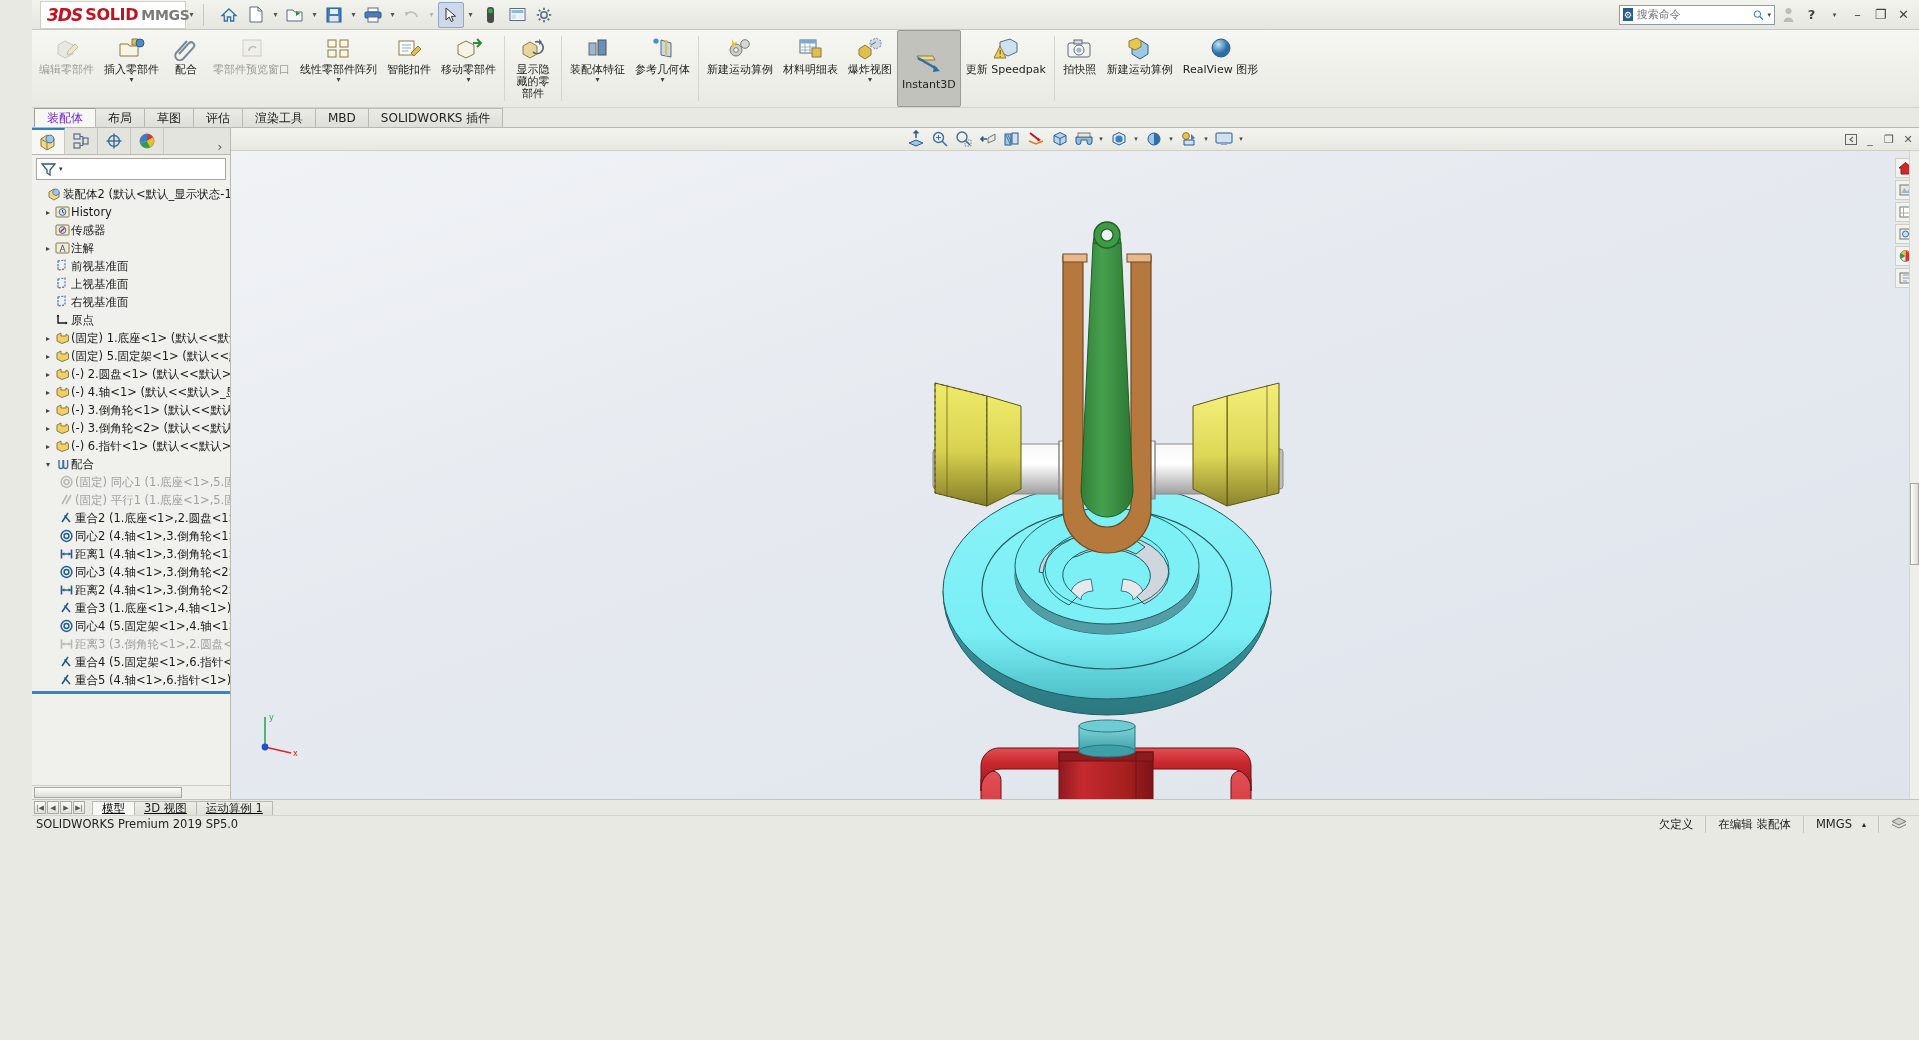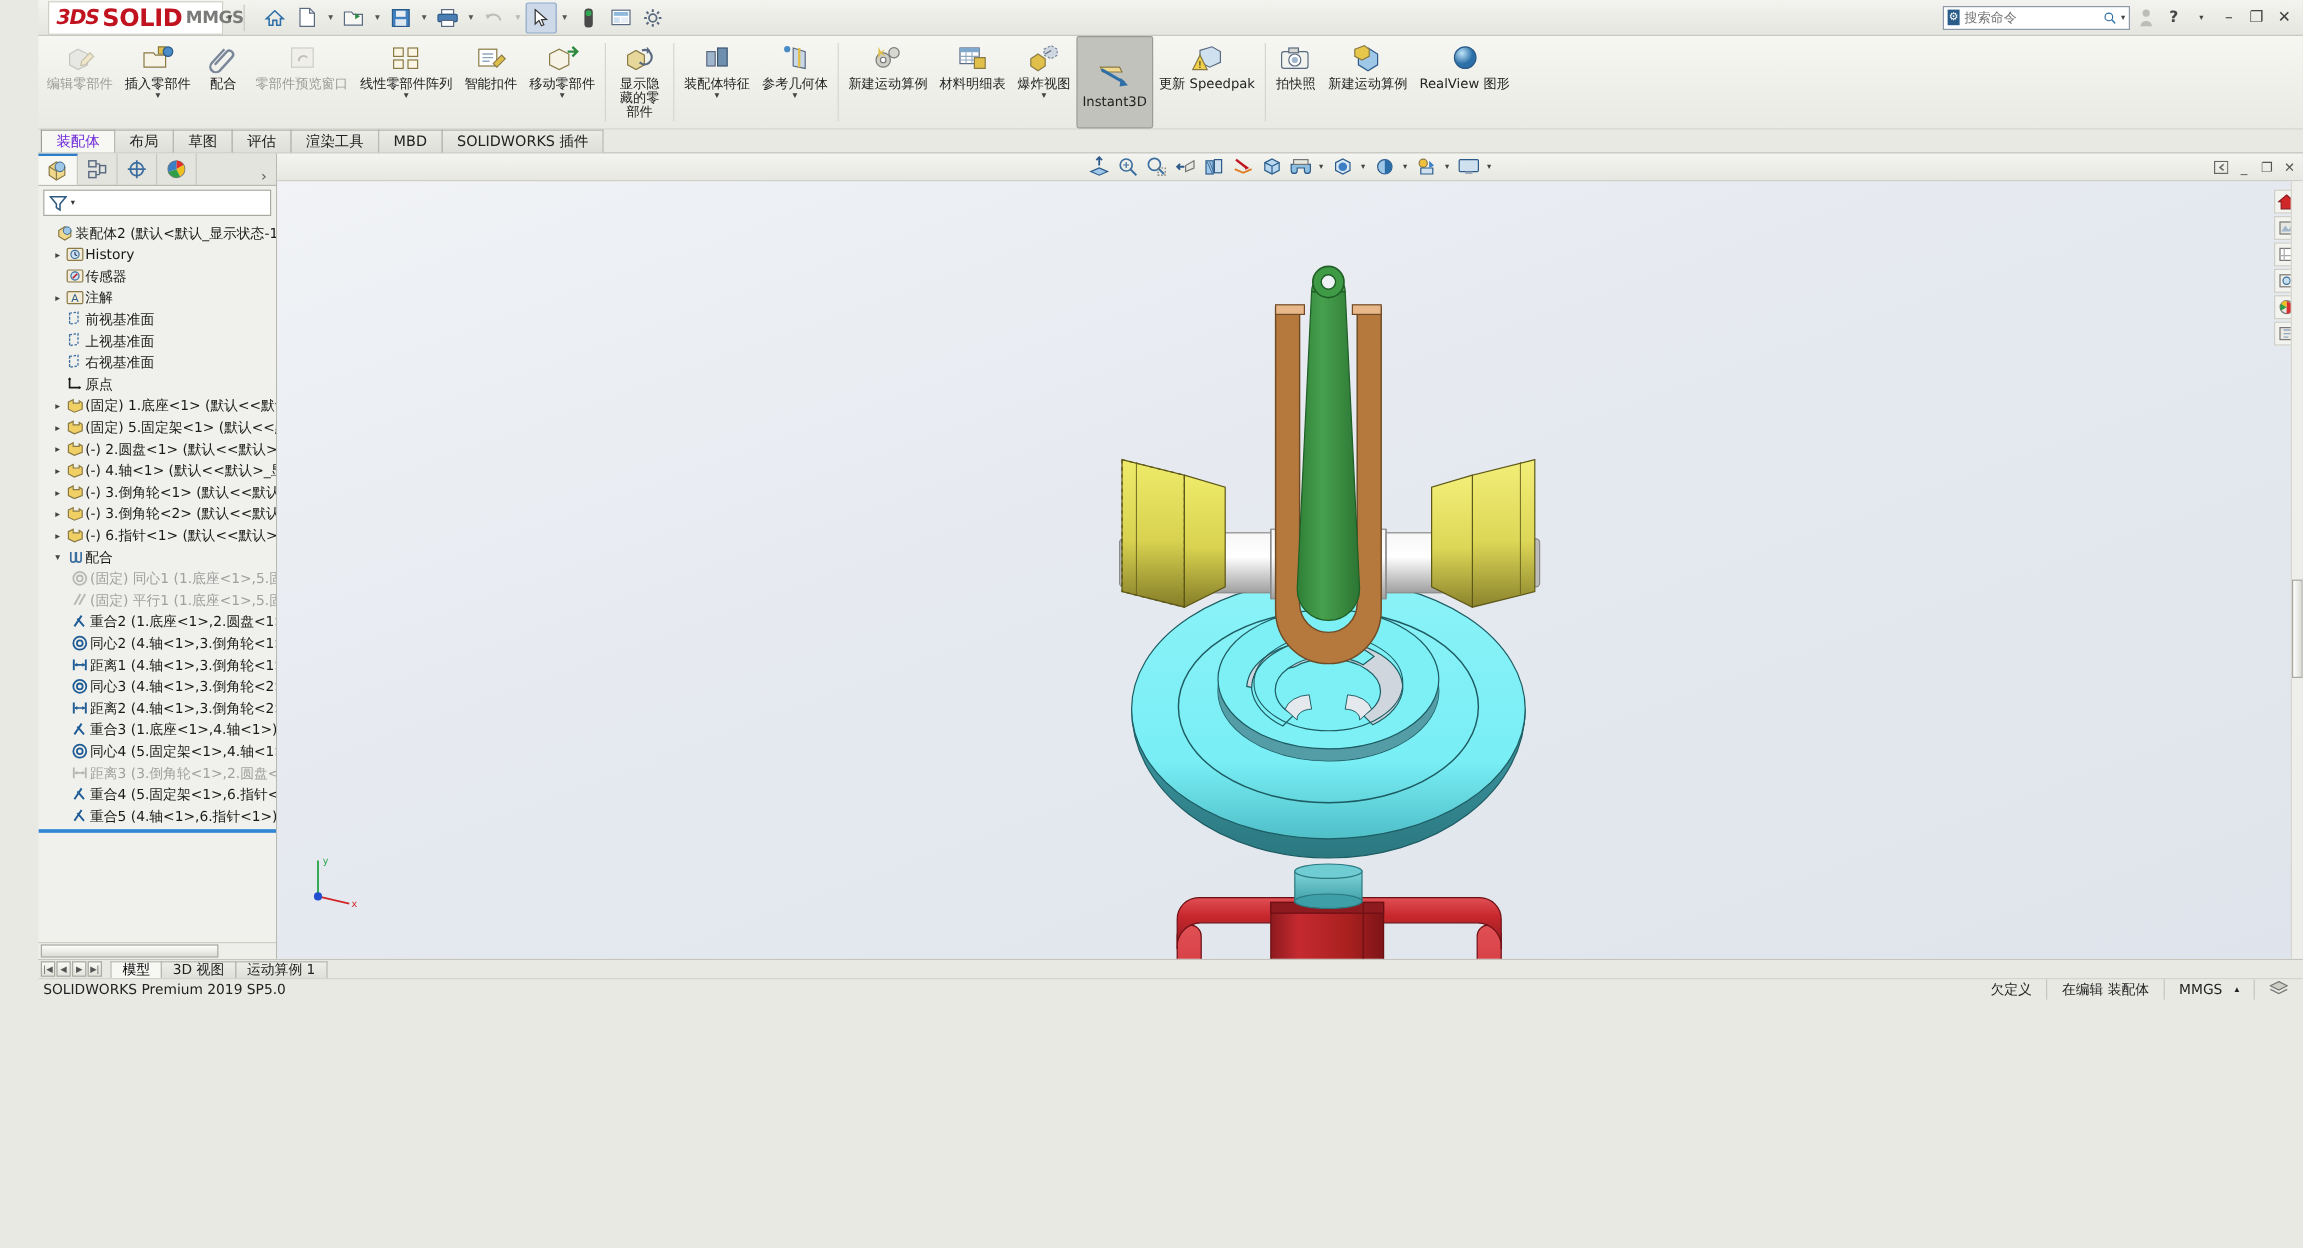--- a/index.html
+++ b/index.html
@@ -17,21 +17,21 @@
     height:30px; background:linear-gradient(#f3f3ef,#e6e6e0);
     border-bottom:1px solid #c8c8c0;
     display:flex; align-items:center; position:relative; flex:0 0 30px;
   }
   .logo-box{
     width:146px; height:28px; margin-left:8px;
     background:#fff; border:1px solid #cfcfc8;
     display:flex; align-items:center; gap:3px; padding-left:6px;
   }
   .logo-3ds{ color:#c1121f; font-weight:bold; font-size:17px; font-style:italic; letter-spacing:-1px;}
-  .logo-solid{ color:#c1121f; font-weight:bold; font-size:20px; letter-spacing:-0.3px;}
+  .logo-solid{ color:#c1121f; font-weight:bold; font-size:16px; letter-spacing:-0.3px;}
   .logo-works{ color:#7a7a78; font-weight:bold; font-size:14px; letter-spacing:-0.3px;}
   .tb-sep{ width:1px; height:22px; background:#c9c9c2; margin:0 6px; }
   .tb-tools{ display:flex; align-items:center; gap:1px; margin-left:6px; }
   .tb-btn{
     width:26px;height:26px; display:flex;align-items:center;justify-content:center;
     border:1px solid transparent; border-radius:2px;
   }
   .tb-btn.active{ background:#cdd9e8; border-color:#8ea8c8; }
   .tb-caret{ width:11px;height:26px;display:flex;align-items:center;justify-content:center;color:#555;font-size:8px;}
   .title-text{
@@ -139,21 +139,21 @@
             background:linear-gradient(90deg,#fdfdfd,#dcdcd6); border:1px solid #a9a9a2;}
 
   .triad{ position:absolute; left:26px; bottom:42px; width:46px; height:46px;}
 
   
   .bottombar{ height:16px; background:#e9e9e4; display:flex; align-items:center;
               border-top:1px solid #c4c4bc; flex:0 0 16px; }
   .navbtns{ display:flex; gap:0; margin-left:2px; }
   .navb{ width:12px;height:13px; border:1px solid #a9a9a2; background:linear-gradient(#fafaf6,#e2e2dc);
          display:flex;align-items:center;justify-content:center; font-size:7px; color:#555; margin-right:1px;}
-  .btabs{ display:flex; align-items:flex-end; height:16px; margin-left:6px; }
+  .btabs{ display:flex; align-items:flex-end; height:16px; margin-left:6px;text-decoration:underline; }
   .btab{ height:15px; padding:0 9px; font-size:11.5px; display:flex; align-items:center;
          border:1px solid #b9b9b2; border-bottom:none; background:linear-gradient(#eeeee8,#dededa);
          margin-right:-1px; color:#222;}
   .btab.active{ background:#f7f7f4; color:#000; }
 
   .statusbar{ height:17px; background:#e9e9e4; display:flex; align-items:center;
               font-size:11.5px; color:#222; border-top:1px solid #d4d4cc; flex:0 0 17px;}
   .sb-left{ padding-left:4px; }
   .sb-right{ margin-left:auto; display:flex; align-items:center; }
   .sb-cell{ padding:0 12px; border-left:1px solid #c6c6be; height:17px; display:flex; align-items:center;text-align:right;}

